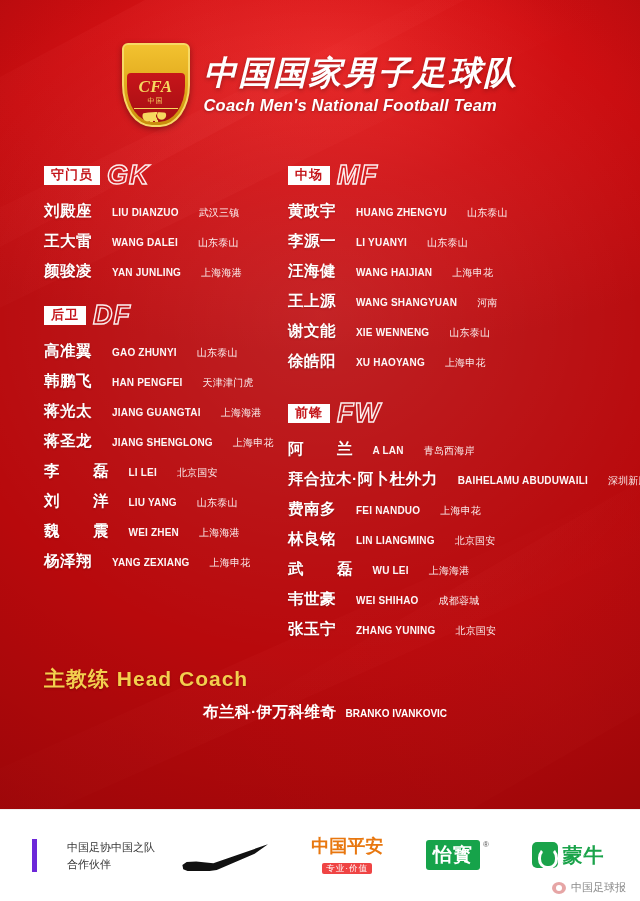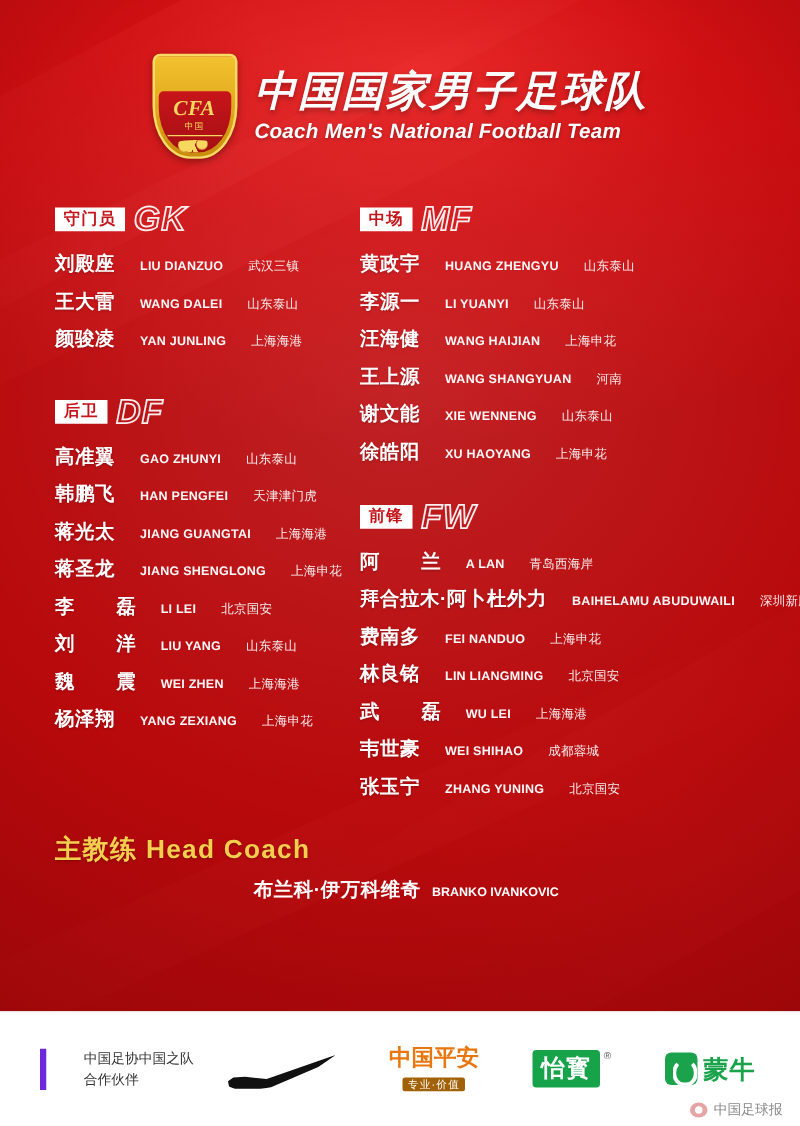--- a/index.html
+++ b/index.html
@@ -174,21 +174,21 @@
     width: 86px; height: 30px;
     background: #111;
     clip-path: polygon(0% 72%, 5% 62%, 16% 60%, 36% 66%, 96% 6%, 100% 2%, 84% 34%, 40% 88%, 22% 96%, 8% 94%, 1% 86%);
   }
   .logo-pingan { text-align: center; line-height: 1.1; }
   .logo-pingan .pa-top {
     font-size: 18px; font-weight: 700; color: #e8770f; letter-spacing: 0px;
   }
   .logo-pingan .pa-sub {
     margin-top: 3px; font-size: 8.5px; color: #fff;
-    background: #a16207; border-radius: 2px; padding: 1px 4px;
+    background: #ef4444; border-radius: 2px; padding: 1px 4px;
     display: inline-block; letter-spacing: 1px;
   }
   .logo-yibao {
     display: flex; align-items: center; gap: 3px;
   }
   .logo-yibao .box {
     background: #16a34a; color: #fff; font-size: 19px; font-weight: 700;
     padding: 2px 7px; border-radius: 3px; letter-spacing: 1px;
   }
   .logo-yibao .r { font-size: 8px; color: #555; align-self: flex-start; }
@@ -265,21 +265,21 @@
             <span class="p-en">WANG DALEI</span>
             <span class="p-club">山东泰山</span>
           </div>
           <div class="player">
             <span class="p-cn">颜骏凌</span>
             <span class="p-en">YAN JUNLING</span>
             <span class="p-club">上海海港</span>
           </div>
         </div>
 
-        <div class="section" style="margin-top:34px">
+        <div class="section" style="margin-top:20px">
           <div class="sec-head">
             <span class="sec-cn">后卫</span>
             <span class="sec-en">DF</span>
           </div>
           <div class="player">
             <span class="p-cn">高准翼</span>
             <span class="p-en">GAO ZHUNYI</span>
             <span class="p-club">山东泰山</span>
           </div>
           <div class="player">

